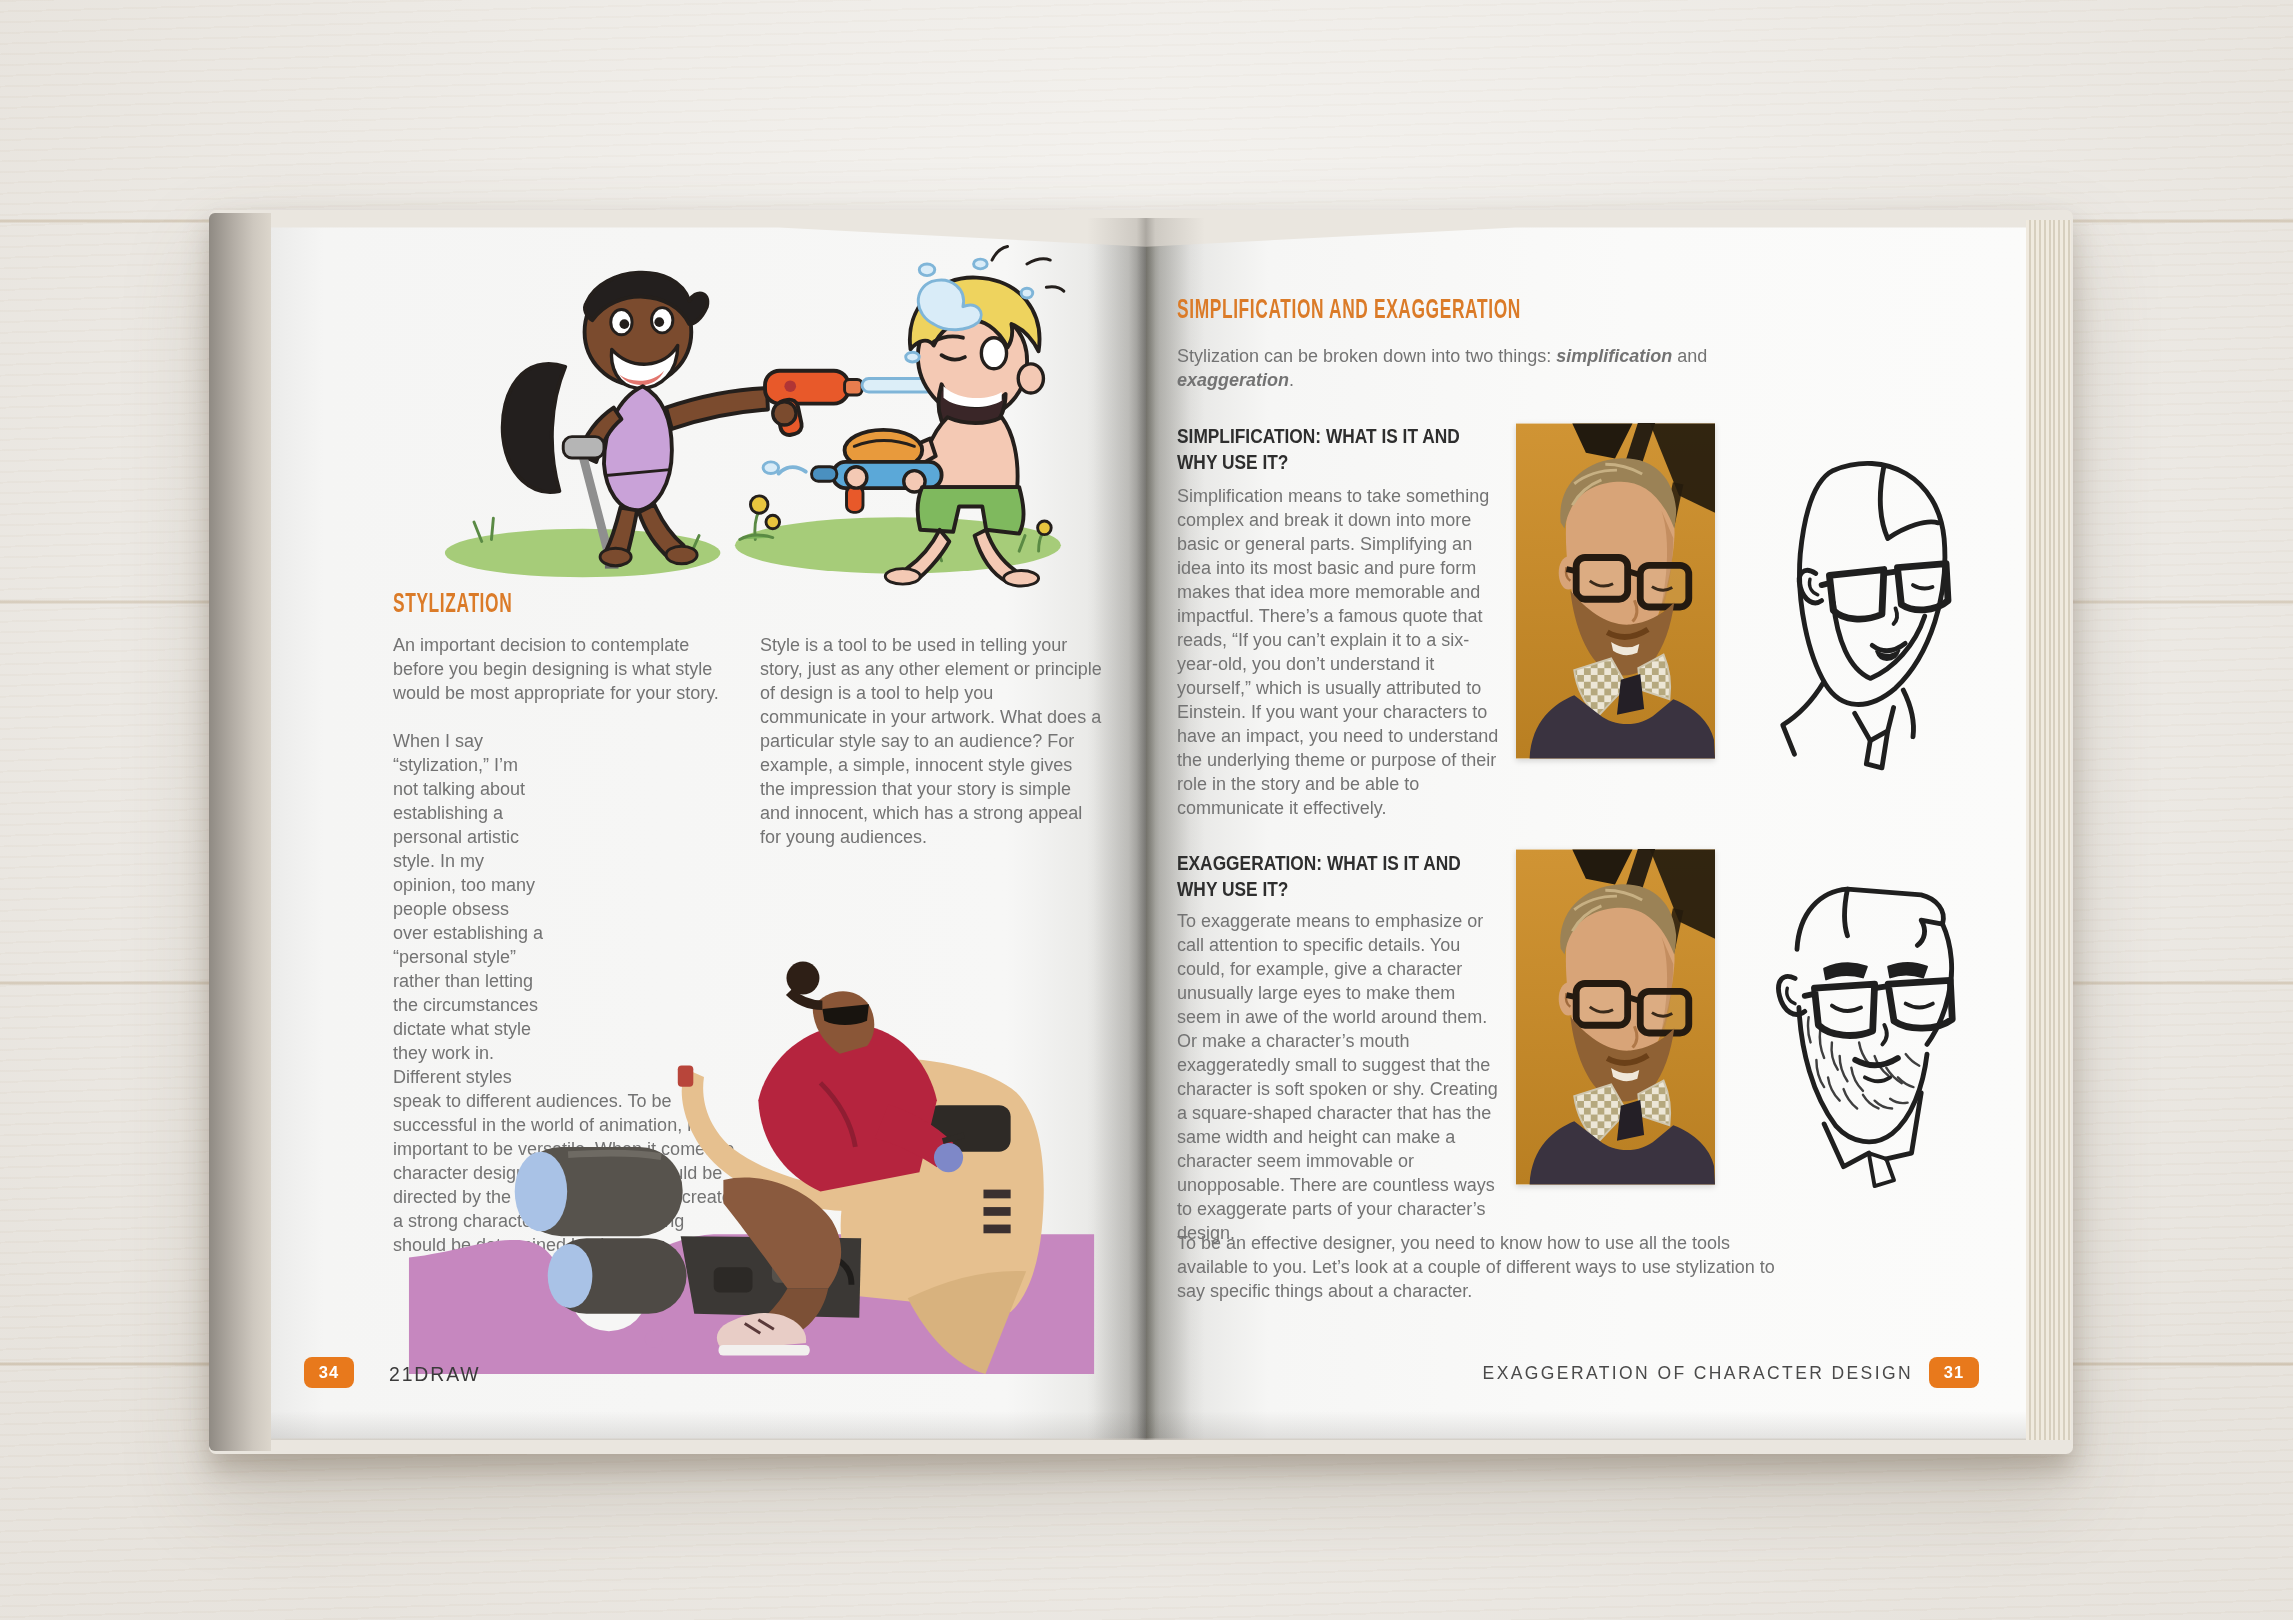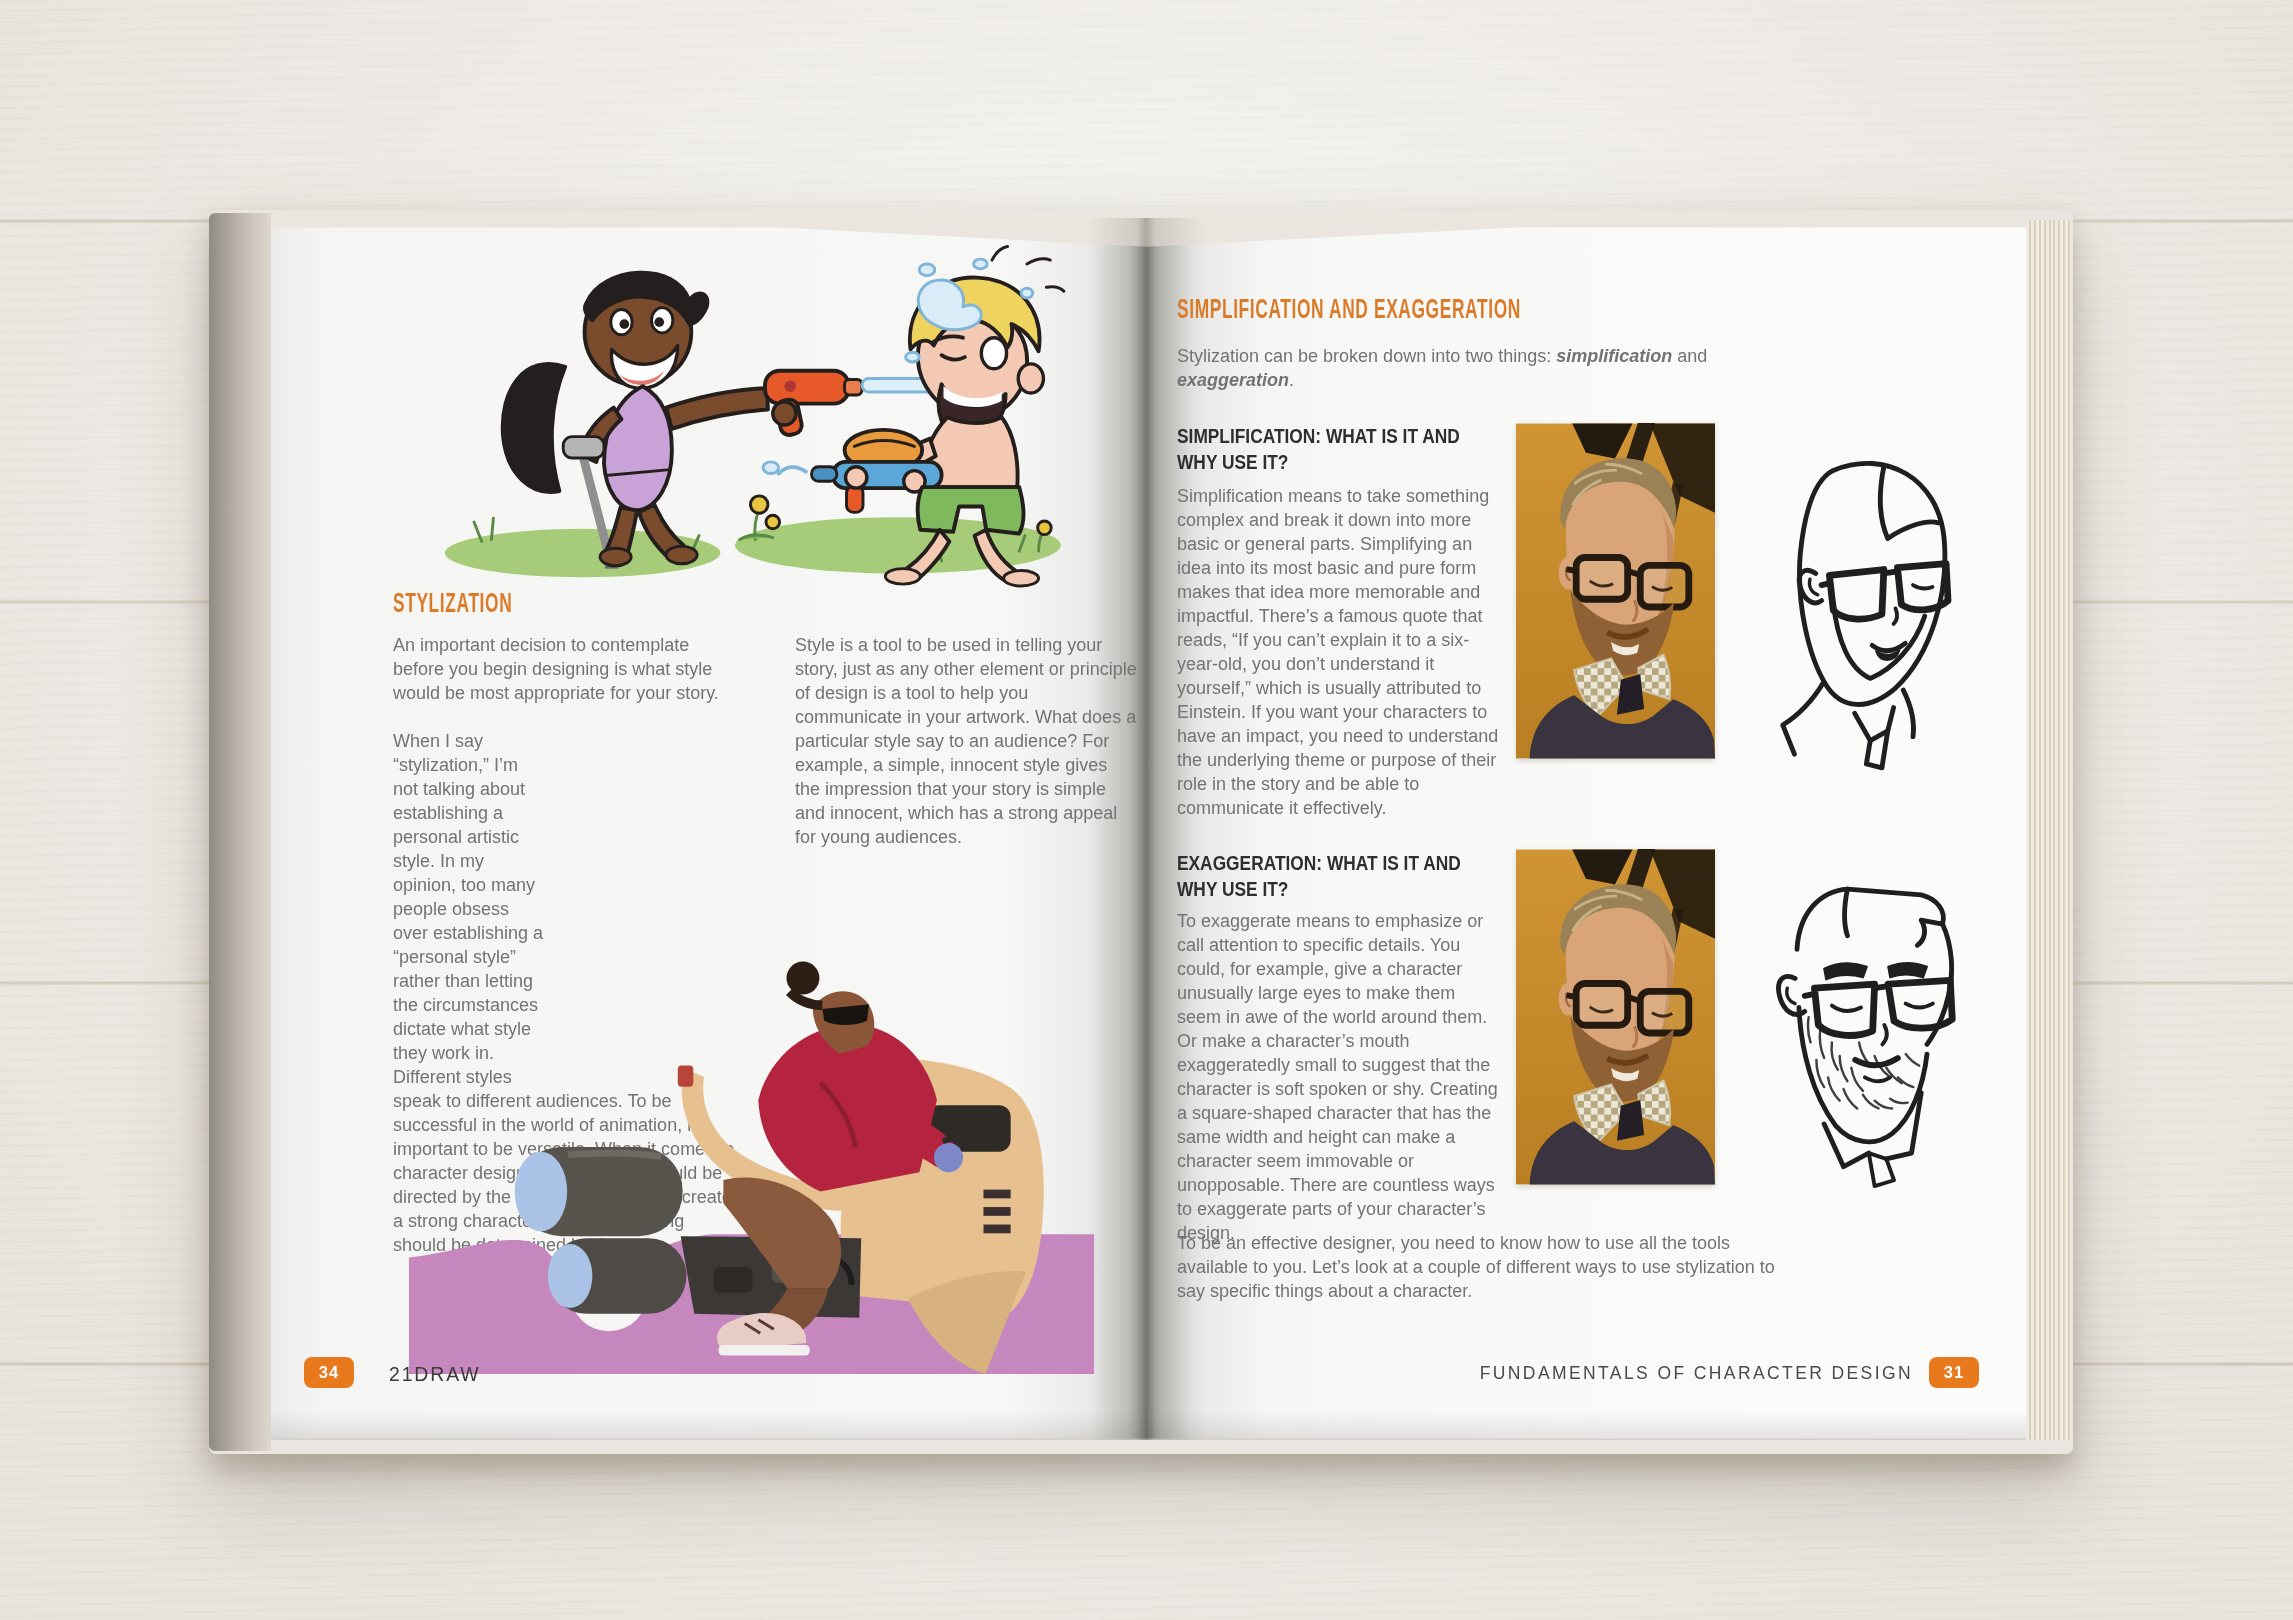--- a/index.html
+++ b/index.html
@@ -31,21 +31,21 @@
     background:linear-gradient(0deg,rgba(50,45,38,0.12),rgba(0,0,0,0));}
 
   .abs{position:absolute;z-index:6;}
   .h-orange{font-weight:bold;font-size:28px;letter-spacing:1px;white-space:nowrap;
     transform:scaleX(0.62);transform-origin:left top;color:#DB7B28;}
   .subhead{font-weight:bold;font-size:20.4px;line-height:26px;color:#2e2e2e;white-space:pre-line;
     transform:scaleX(0.85);transform-origin:left top;}
   .body{font-size:18px;line-height:24px;color:#737373;}
   .body p{margin:0 0 24px 0;}
   .bi{font-weight:bold;font-style:italic;}
-  .cols{display:flex;gap:60px;}
+  .cols{display:flex;gap:25px;}
   .col{width:342px;}
   .wrap-spacer{float:right;width:189px;height:109px;margin-top:243px;}
   .centered-quote{text-align:center;padding-left:13.6px;}
   .pagenum-box{width:50px;height:31px;background:#E8791C;color:#fff;font-weight:bold;font-size:16.5px;
     display:flex;align-items:center;justify-content:center;letter-spacing:1px;border-radius:8px;}
   .brand{font-size:19.4px;letter-spacing:1.9px;color:#3a3a3a;}
   .footer-right{font-size:17.5px;letter-spacing:2.4px;color:#4a4a4a;text-align:right;}
   .photo-frame{box-shadow:0 1.9px 5.8px rgba(0,0,0,0.15);}
   svg{display:block;}
 </style>
@@ -327,17 +327,17 @@
           <path d="M180,208 q6,8 14,12"></path>
         </g>
         <path d="M96,280 L116,324 L142,310"></path>
         <path d="M196,248 L186,310 L160,316"></path>
         <path d="M142,310 L148,344 L168,338 L160,316 Z" stroke-width="4"></path>
       </g>
     </svg>
 
     <div class="abs body" style="left:968px;top:1021px;width:611px">To be an effective designer, you need to know how to use all the tools available to you. Let’s look at a couple of different ways to use stylization to say specific things about a character.</div>
 
-    <div class="abs footer-right" style="left:1163px;top:1153px;width:541px">FUNDAMENTALS OF CHARACTER DESIGN</div>
+    <div class="abs footer-right" style="left:1163px;top:1153px;width:541px">EXAGGERATION OF CHARACTER DESIGN</div>
     <div class="abs pagenum-box" style="left:1720px;top:1147px">31</div>
   </div>
 </div>
 
 
 </body></html>

